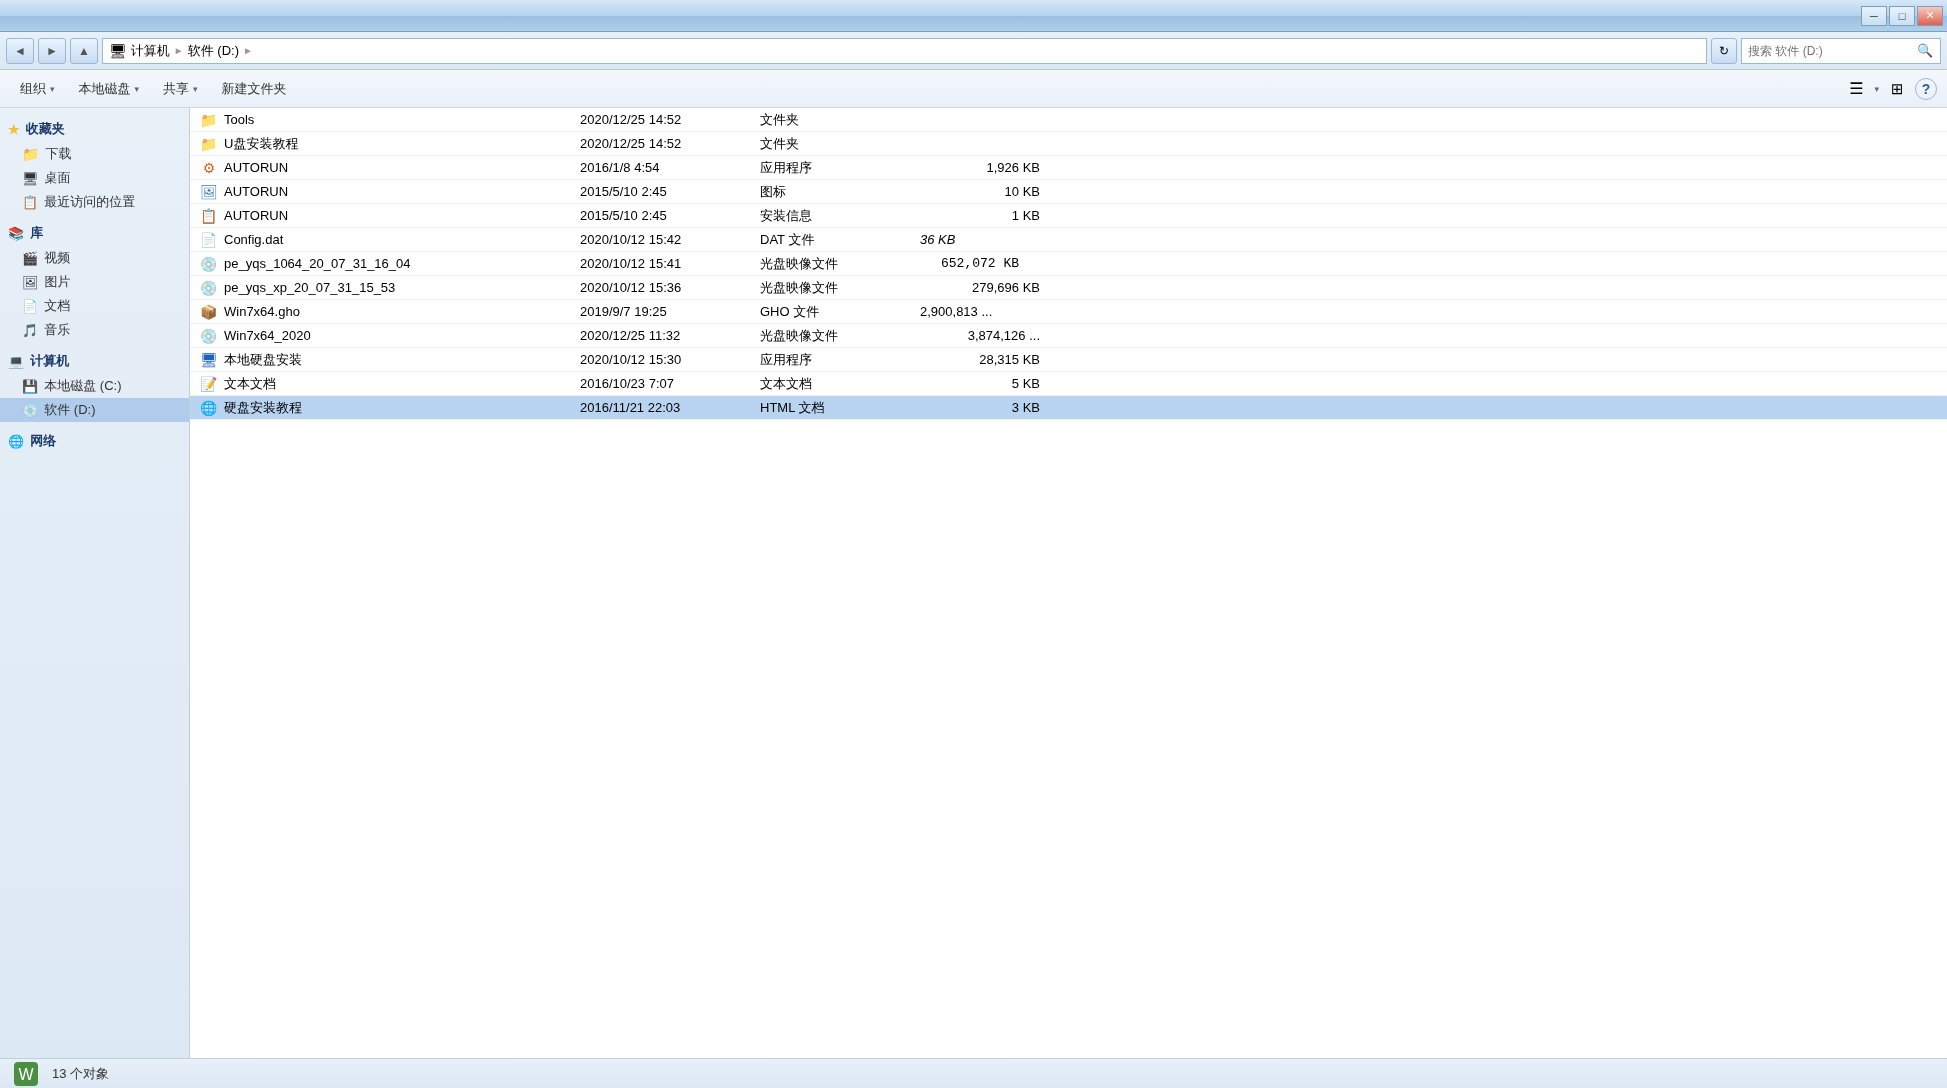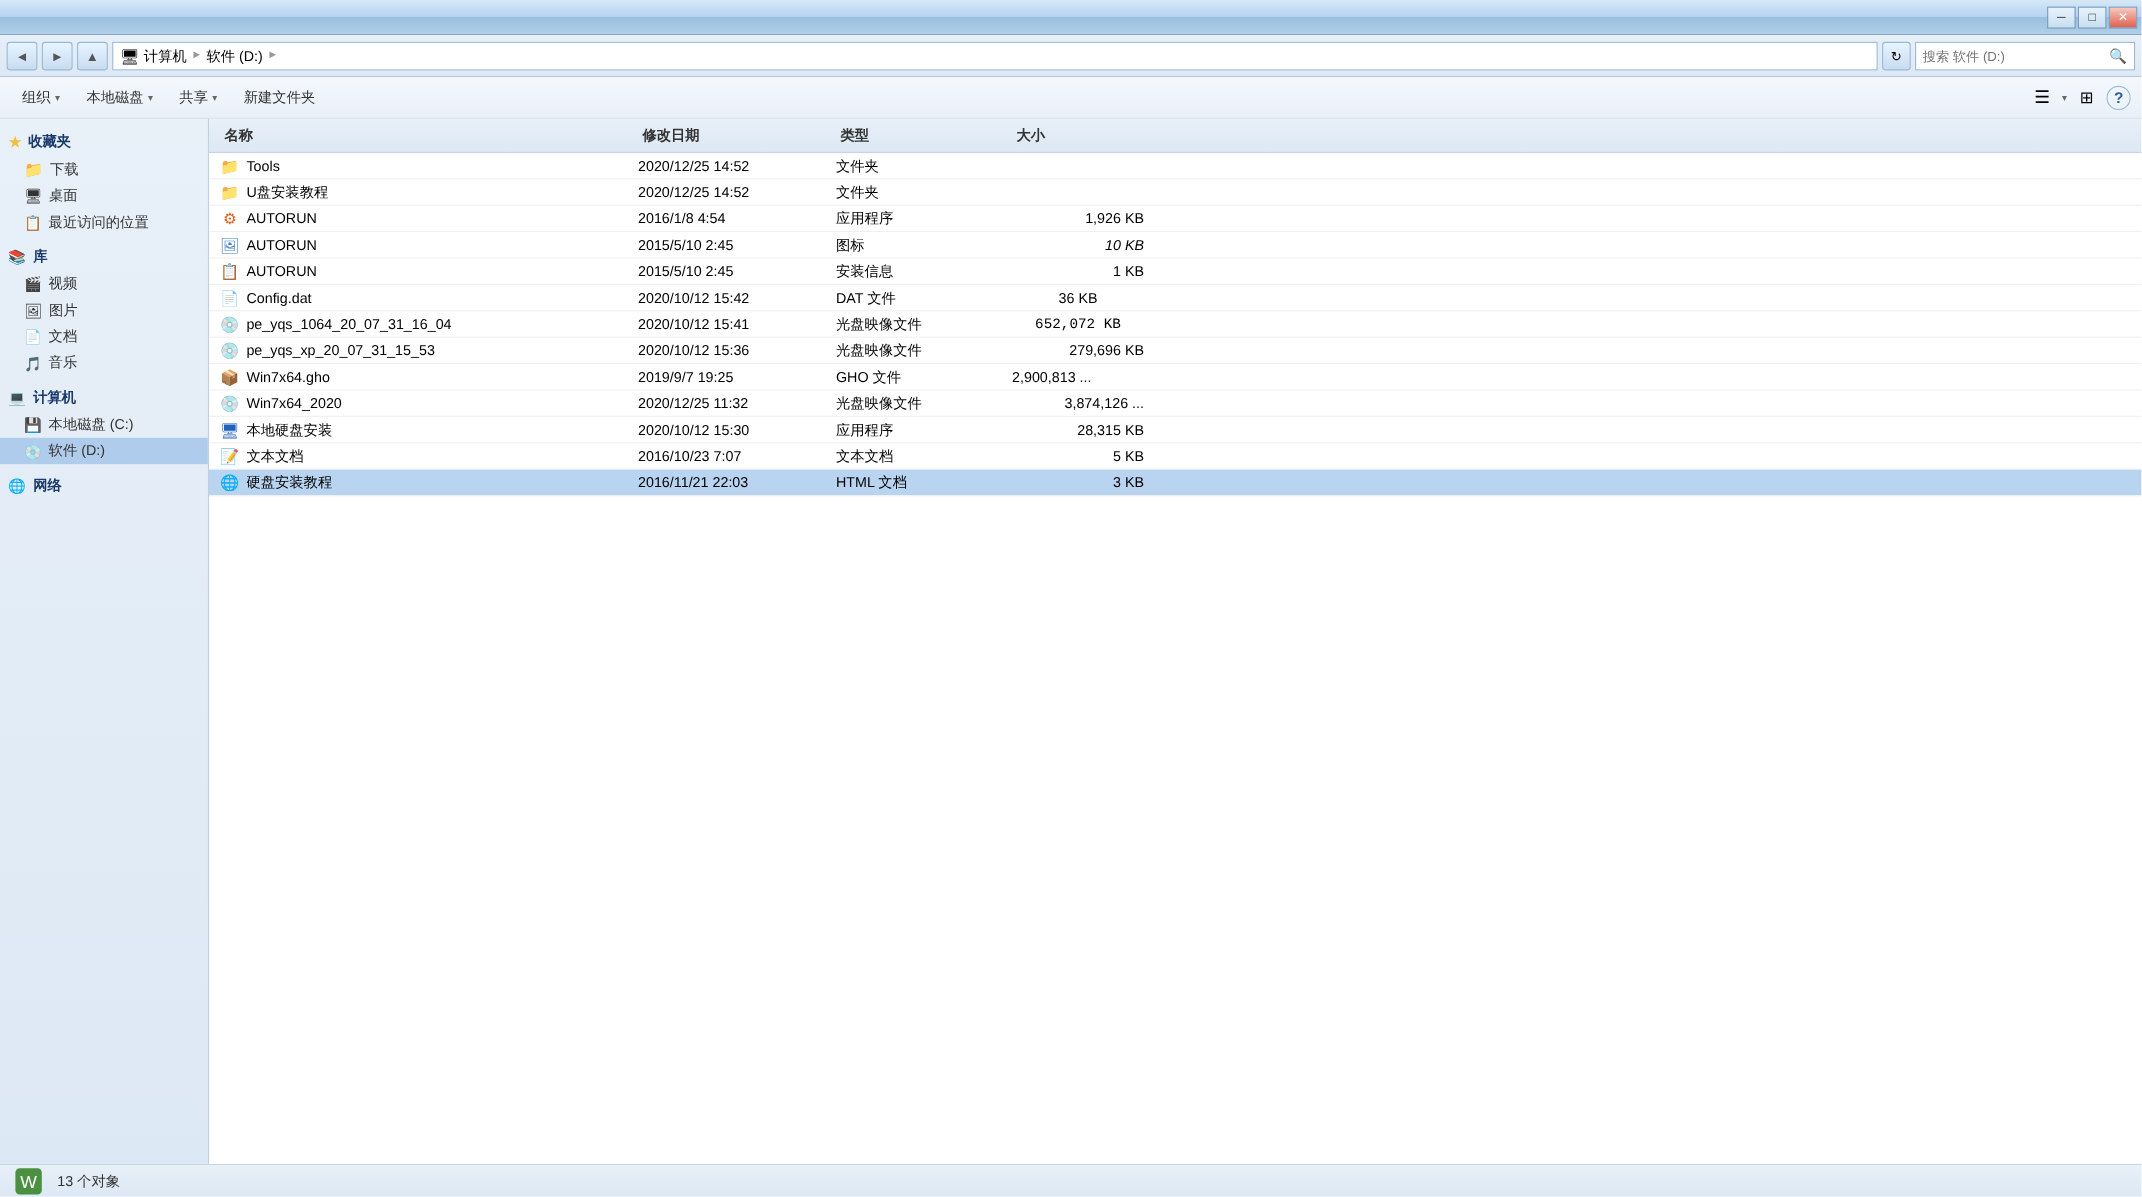--- a/index.html
+++ b/index.html
@@ -377,26 +377,20 @@
 
     <div class="sidebar-section">
       <div class="sidebar-section-header">
         <span>🌐</span>
         <span>网络</span>
       </div>
     </div>
   </div>
 
   <div class="file-area">
-    <div class="file-list-header">
-      <div class="col">名称</div>
-      <div class="col">修改日期</div>
-      <div class="col">类型</div>
-      <div class="col">大小</div>
-    </div>
 
     <div id="file-rows">
         <div class="file-row">
     <div class="file-name-cell">
       <span class="file-icon" style="color:#f0c040">📁</span>
       <span>Tools</span>
     </div>
     <div>2020/12/25 14:52</div>
     <div>文件夹</div>
     <div style="text-align:right; padding-right: 20px;"></div>
@@ -419,39 +413,39 @@
     <div>应用程序</div>
     <div style="text-align:right; padding-right: 20px;">1,926 KB</div>
   </div>
         <div class="file-row">
     <div class="file-name-cell">
       <span class="file-icon" style="color:#4080c0">🖼</span>
       <span>AUTORUN</span>
     </div>
     <div>2015/5/10 2:45</div>
     <div>图标</div>
-    <div style="text-align:right; padding-right: 20px; font-style: italic;">10 KB</div>
+    <div style="text-align:right; padding-right: 20px;">10 KB</div>
   </div>
         <div class="file-row">
     <div class="file-name-cell">
       <span class="file-icon" style="color:#808080">📋</span>
       <span>AUTORUN</span>
     </div>
     <div>2015/5/10 2:45</div>
     <div>安装信息</div>
     <div style="text-align:right; padding-right: 20px;">1 KB</div>
   </div>
         <div class="file-row">
     <div class="file-name-cell">
       <span class="file-icon" style="color:#a0a0a0">📄</span>
       <span>Config.dat</span>
     </div>
     <div>2020/10/12 15:42</div>
     <div>DAT 文件</div>
-    <div style="text-align:center; padding-right: 20px;">36 KB</div>
+    <div style="text-align:left; padding-right: 20px; font-style: italic;">36 KB</div>
   </div>
         <div class="file-row">
     <div class="file-name-cell">
       <span class="file-icon" style="color:#4080c0">💿</span>
       <span>pe_yqs_1064_20_07_31_16_04</span>
     </div>
     <div>2020/10/12 15:41</div>
     <div>光盘映像文件</div>
     <div style="text-align:center; padding-right: 20px; font-family: Liberation Mono, monospace;">652,072 KB</div>
   </div>

